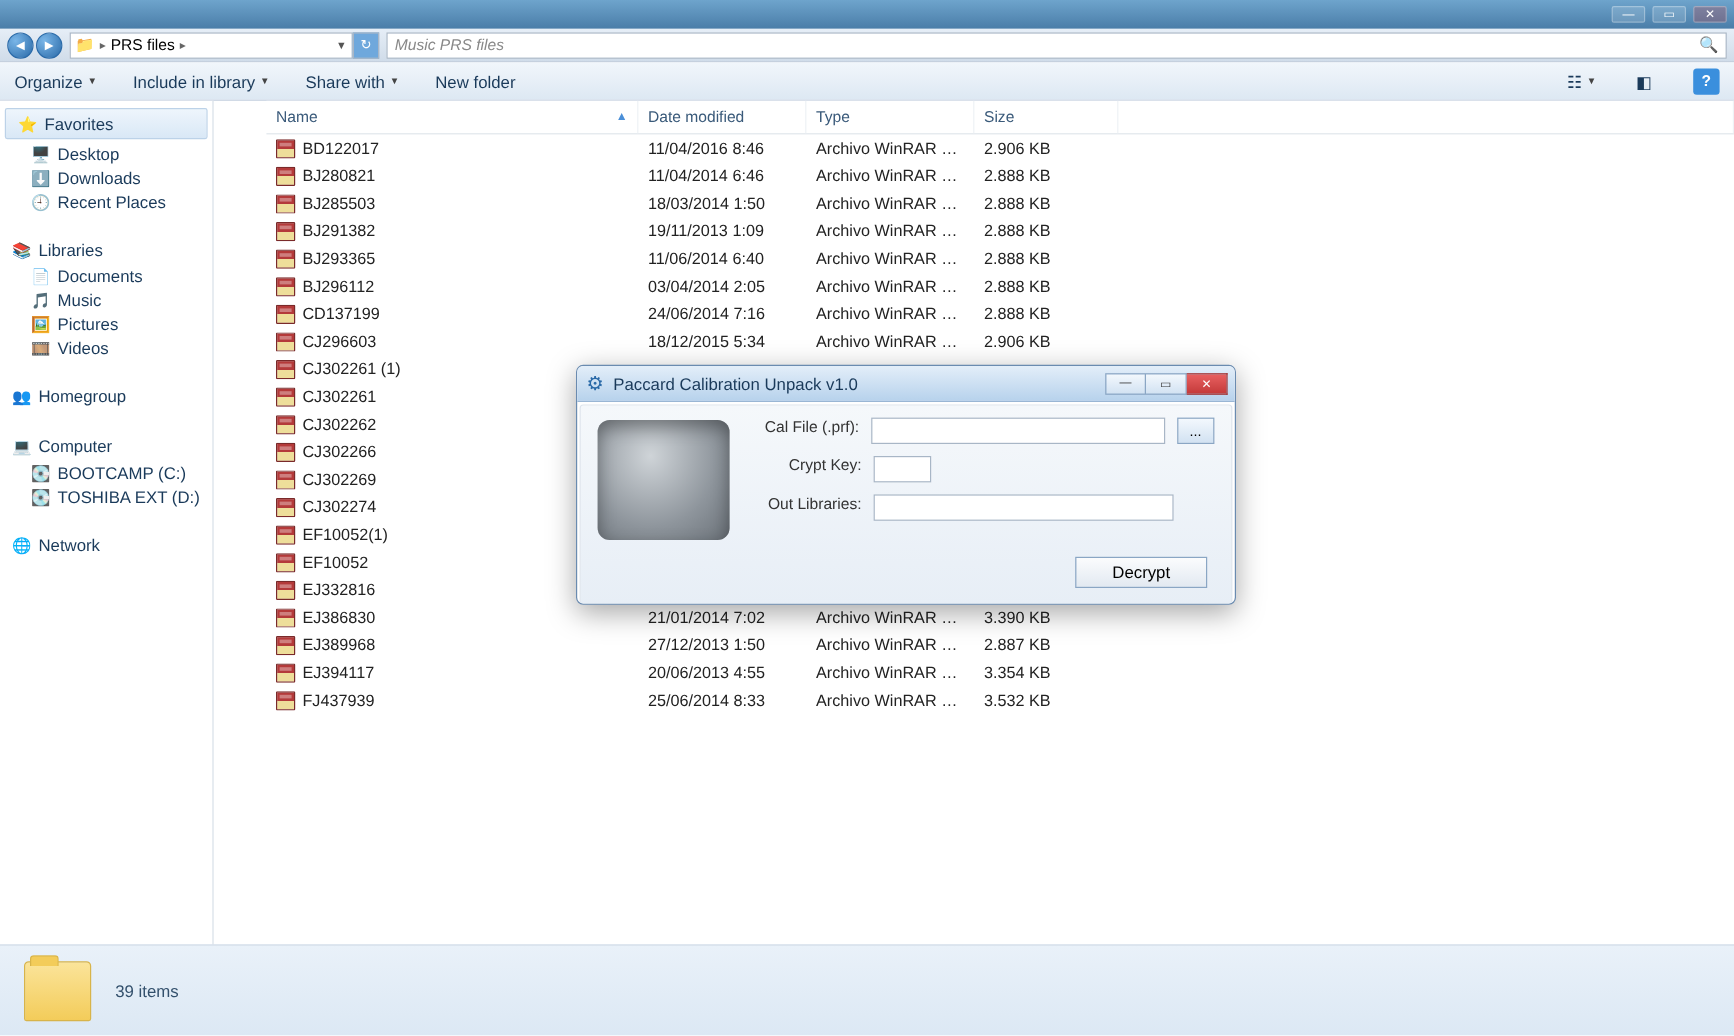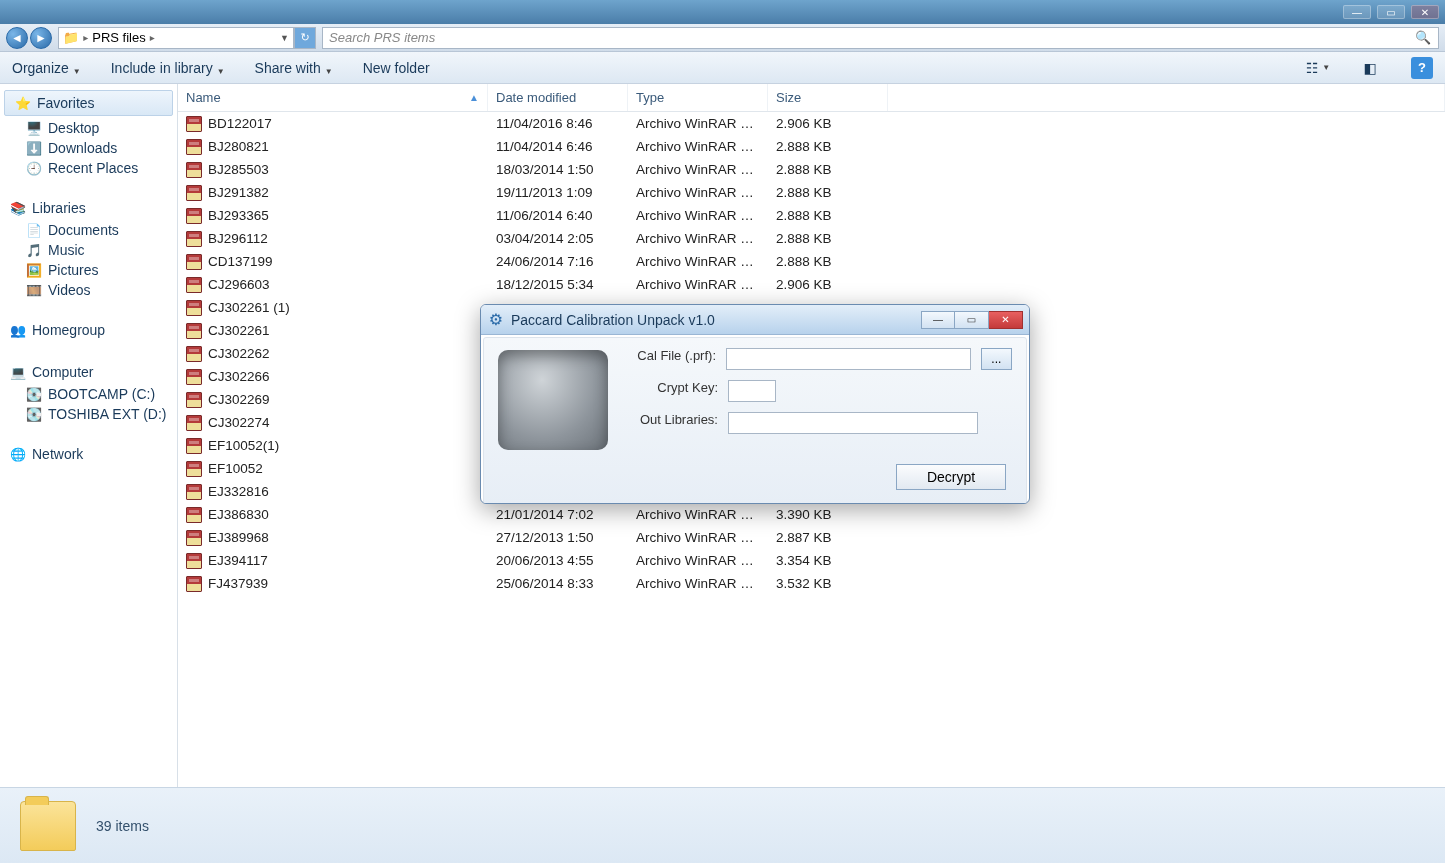--- a/index.html
+++ b/index.html
@@ -76,21 +76,21 @@
   .toolbar {
     height: 32px;
     background: linear-gradient(to bottom, #f1f6fb, #dde8f3);
     border-bottom: 1px solid #c6d2e0;
     display:flex; align-items:center;
     padding:0 12px;
     font-size:14px;
     color:#1a3a5a;
     gap: 30px;
   }
-  .toolbar .tb-item { display:flex; align-items:flex-end; gap:4px; cursor:pointer;}
+  .toolbar .tb-item { display:flex; align-items:center; gap:4px; cursor:pointer;}
   .toolbar .tb-drop { font-size:8px; color:#444; }
   .toolbar-spacer { flex:1; }
   .toolbar .view-ico, .toolbar .pane-ico, .toolbar .help-ico {
     width:22px; height:22px; display:flex; align-items:center; justify-content:center;
     border-radius:3px;
   }
   .help-ico { background:#3a8fdd; color:#fff; border-radius:50%; font-weight:bold; font-size:13px;}
 
   
   .main { display:flex; height: calc(100% - 24px - 28px - 32px - 76px); }
@@ -112,21 +112,21 @@
   .sb-group-h.fav { background: linear-gradient(to bottom,#eef5fc,#d9e8f6); border:1px solid #bcd2e8; margin:2px 4px; border-radius:2px;}
   .sb-item {
     padding:2px 8px 2px 26px;
     display:flex; align-items:center; gap:6px;
     cursor:pointer;
   }
   .sb-space { height:18px; }
   .ico { width:16px; height:16px; display:inline-flex; align-items:center; justify-content:center; font-size:13px;}
 
   
-  .filelist { flex:1; background:#fff; position:relative; }
+  .filelist { flex:1; background:#fff; position:relative;margin-left:44px; }
   .cols {
     display:grid;
     grid-template-columns: 310px 140px 140px 120px 1fr;
     height:28px;
     border-bottom:1px solid #e0e6ec;
     font-size:13px; color:#3a5a7a;
     align-items:center;
   }
   .cols > div { padding:0 8px; border-right:1px solid #eef2f6; height:100%; display:flex; align-items:center;}
   .cols .sort-arrow { color:#4a8fd8; margin-left:auto; font-size:10px;}
@@ -260,21 +260,21 @@
   </div>
   <div class="breadcrumb-wrap">
     <span class="folder-ico">📁</span>
     <span class="bc-sep">▸</span>
     <span>PRS files</span>
     <span class="bc-sep">▸</span>
     <span class="bc-drop">▼</span>
   </div>
   <div class="refresh-btn">↻</div>
   <div class="search-box">
-    <span>Search PRS items</span>
+    <span>Music PRS files</span>
     <span class="mag">🔍</span>
   </div>
 </div>
 
 <div class="toolbar">
   <div class="tb-item">
     <span>Organize</span>
     <span class="tb-drop">▼</span>
   </div>
   <div class="tb-item">

